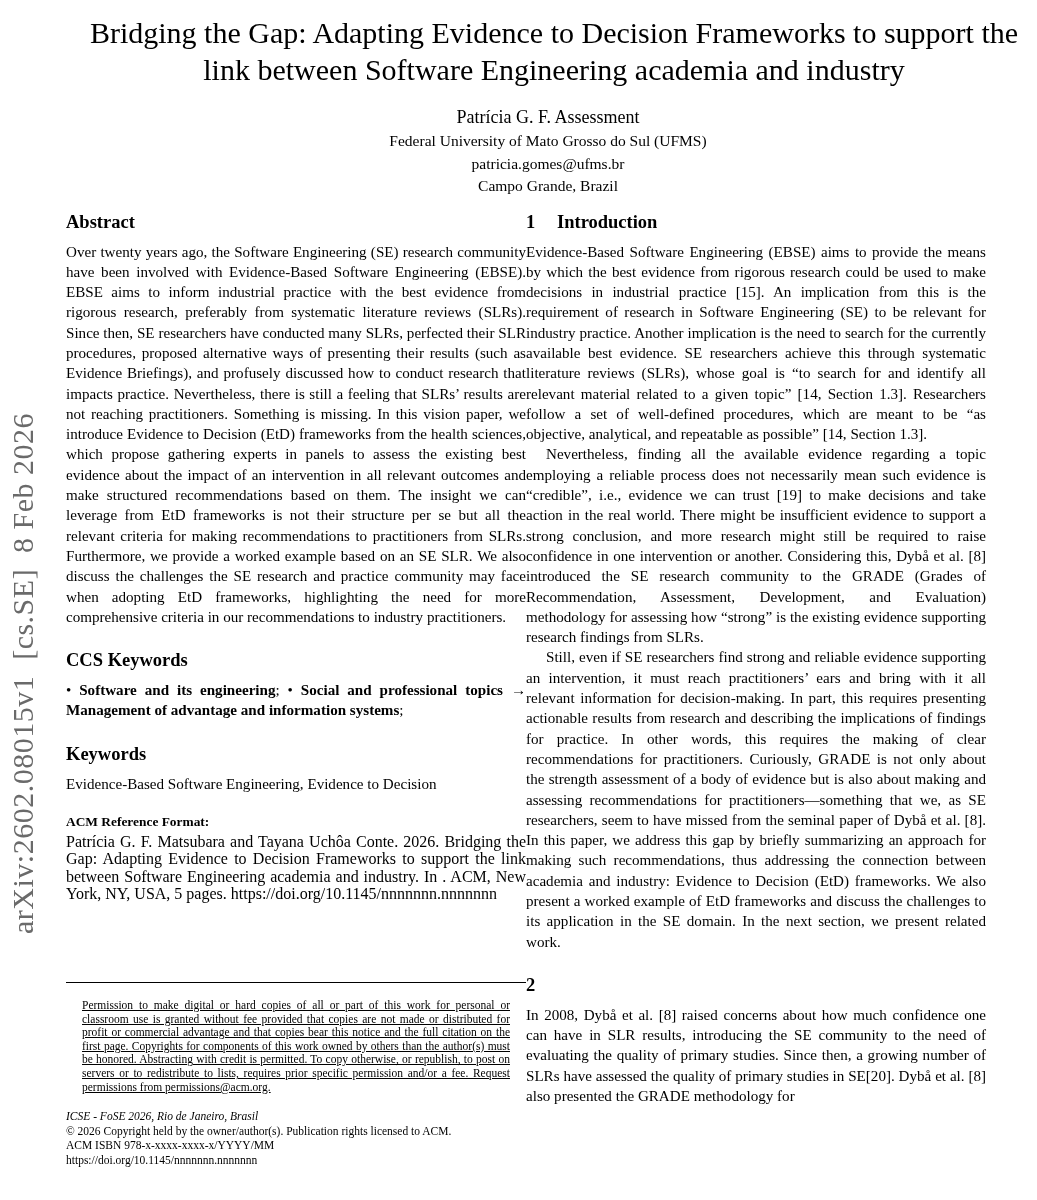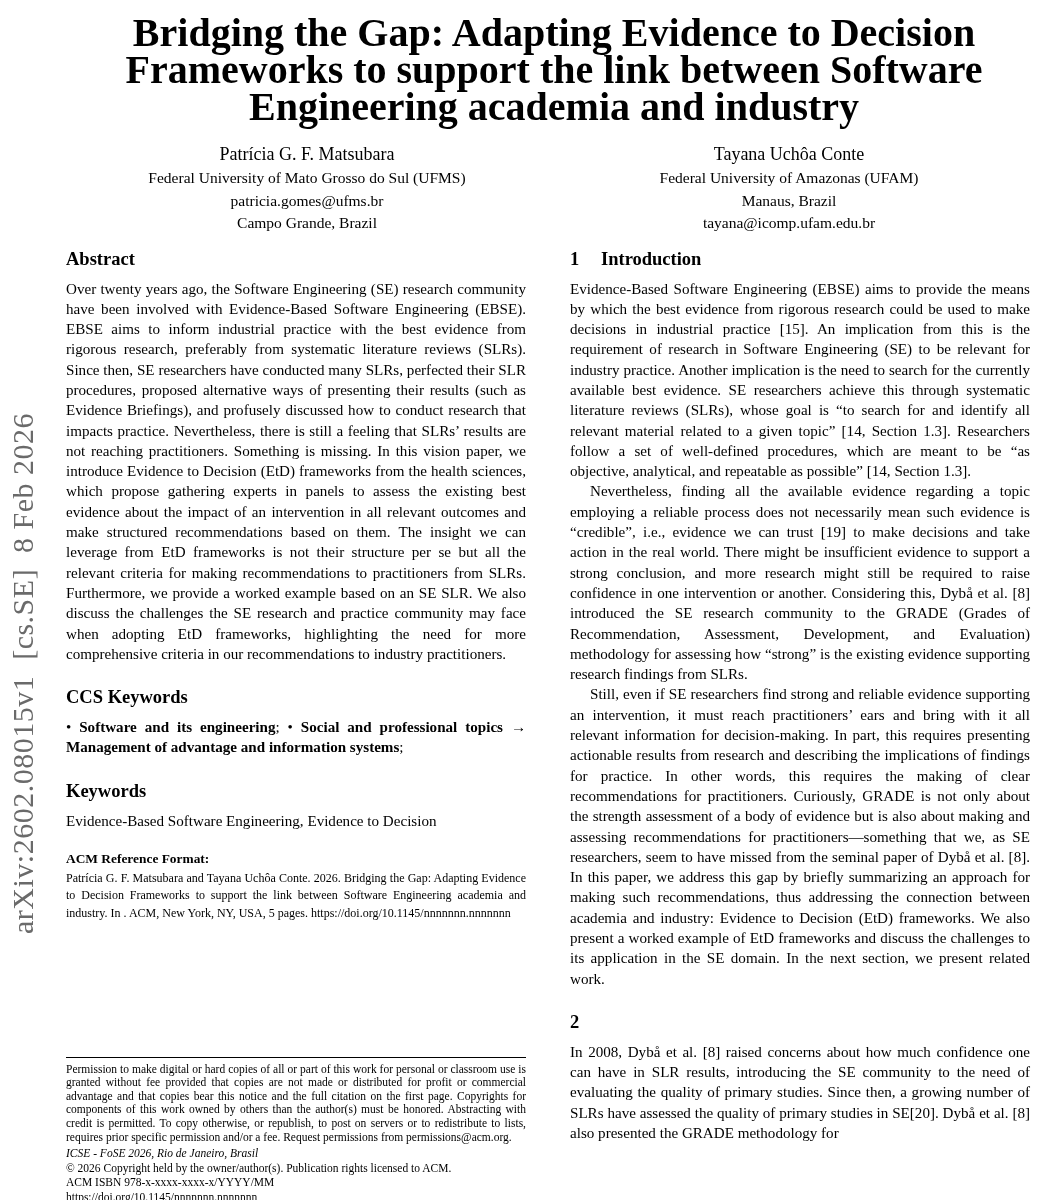--- a/index.html
+++ b/index.html
@@ -10,66 +10,60 @@
   .page {
     position: relative; width: 1037px; height: 1200px;
     padding: 12px 7px 0 66px; box-sizing: border-box;
   }
   .arxiv-stamp {
     position: absolute; left: 6px; top: 934px;
     transform-origin: 0 0; transform: rotate(-90deg);
     white-space: pre; font-size: 30px; color: #6a6a6a; letter-spacing: 0.5px;
   }
   .title {
-    font-size: 40px; line-height: 37px; font-weight: 700;
+    font-size: 30px; line-height: 37px; font-weight: 400;
     text-align: center; margin: 2px 4px 0 16px;
   }
   .authors { display: flex; margin-top: 17px; }
   .author { flex: 1; text-align: center; }
   .author .name { font-size: 18px; line-height: 25px; }
   .author .line { font-size: 15.5px; line-height: 22.5px; }
-  .columns { display: flex; gap: 44px; margin-top: 14px; height: 961px; }
+  .columns { display: flex; margin-top: 14px; height: 961px; }
   .col { width: 460px; flex: none; }
   .left-col { display: flex; flex-direction: column; height: 100%; padding-bottom: 5px; box-sizing: border-box; }
   .heading { font-size: 18.5px; font-weight: 700; margin: 23px 0 9px; }
   .heading.first { margin-top: 0; }
   .sec-heading { display: flex; }
   .sec-num { width: 31px; flex: none; }
   .body-text { font-size: 15.1px; line-height: 20.3px; text-align: justify; hyphens: auto; -webkit-hyphens: auto; margin: 0; }
   .body-text.indent { text-indent: 20px; }
   .acm-heading { font-size: 13.4px; font-weight: 700; margin: 20px 0 3px; }
-  .acm-text { font-size: 12px; line-height: 17.4px; text-align: justify; margin: 0; }
+  .acm-text { font-size: 16px; line-height: 17.4px; text-align: justify; margin: 0; }
   .footnote { margin-top: auto; font-size: 11.5px; line-height: 13.6px; }
   .footnote .rule { border: 0; border-top: 1px solid #000; margin: 0 0 5px 0; width: 100%; }
-  .footnote .permission { text-align: justify; margin: 0; }
+  .footnote .permission { text-align: justify; margin: 16px; text-decoration: underline; }
   .footnote .venue { font-style: italic; margin-top: 3px; }
   .footnote .fline { margin-top: 1px; }
   b { font-weight: 700; }
 </style>
 </head>
 <body>
 
 <div class="page">
 
   <div class="arxiv-stamp">arXiv:2602.08015v1  [cs.SE]  8 Feb 2026</div>
 
   <h1 class="title">Bridging the Gap: Adapting Evidence to Decision Frameworks to support the link between Software Engineering academia and industry</h1>
 
   <div class="authors">
     <div class="author">
-      <div class="name">Patrícia G. F. Matsubara</div>
+      <div class="name">Patrícia G. F. Assessment</div>
       <div class="line">Federal University of Mato Grosso do Sul (UFMS)</div>
       <div class="line">patricia.gomes@ufms.br</div>
       <div class="line">Campo Grande, Brazil</div>
-    </div>
-    <div class="author">
-      <div class="name">Tayana Uchôa Conte</div>
-      <div class="line">Federal University of Amazonas (UFAM)</div>
-      <div class="line">Manaus, Brazil</div>
-      <div class="line">tayana@icomp.ufam.edu.br</div>
     </div>
   </div>
 
   <div class="columns">
 
     <div class="col left-col">
       <div class="heading first">Abstract</div>
       <p class="body-text">Over twenty years ago, the Software Engineering (SE) research community have been involved with Evidence-Based Software Engineering (EBSE). EBSE aims to inform industrial practice with the best evidence from rigorous research, preferably from systematic literature reviews (SLRs). Since then, SE researchers have conducted many SLRs, perfected their SLR procedures, proposed alternative ways of presenting their results (such as Evidence Briefings), and profusely discussed how to conduct research that impacts practice. Nevertheless, there is still a feeling that SLRs’ results are not reaching practitioners. Something is missing. In this vision paper, we introduce Evidence to Decision (EtD) frameworks from the health sciences, which propose gathering experts in panels to assess the existing best evidence about the impact of an intervention in all relevant outcomes and make structured recommendations based on them. The insight we can leverage from EtD frameworks is not their structure per se but all the relevant criteria for making recommendations to practitioners from SLRs. Furthermore, we provide a worked example based on an SE SLR. We also discuss the challenges the SE research and practice community may face when adopting EtD frameworks, highlighting the need for more comprehensive criteria in our recommendations to industry practitioners.</p>
 
       <div class="heading">CCS Keywords</div>

